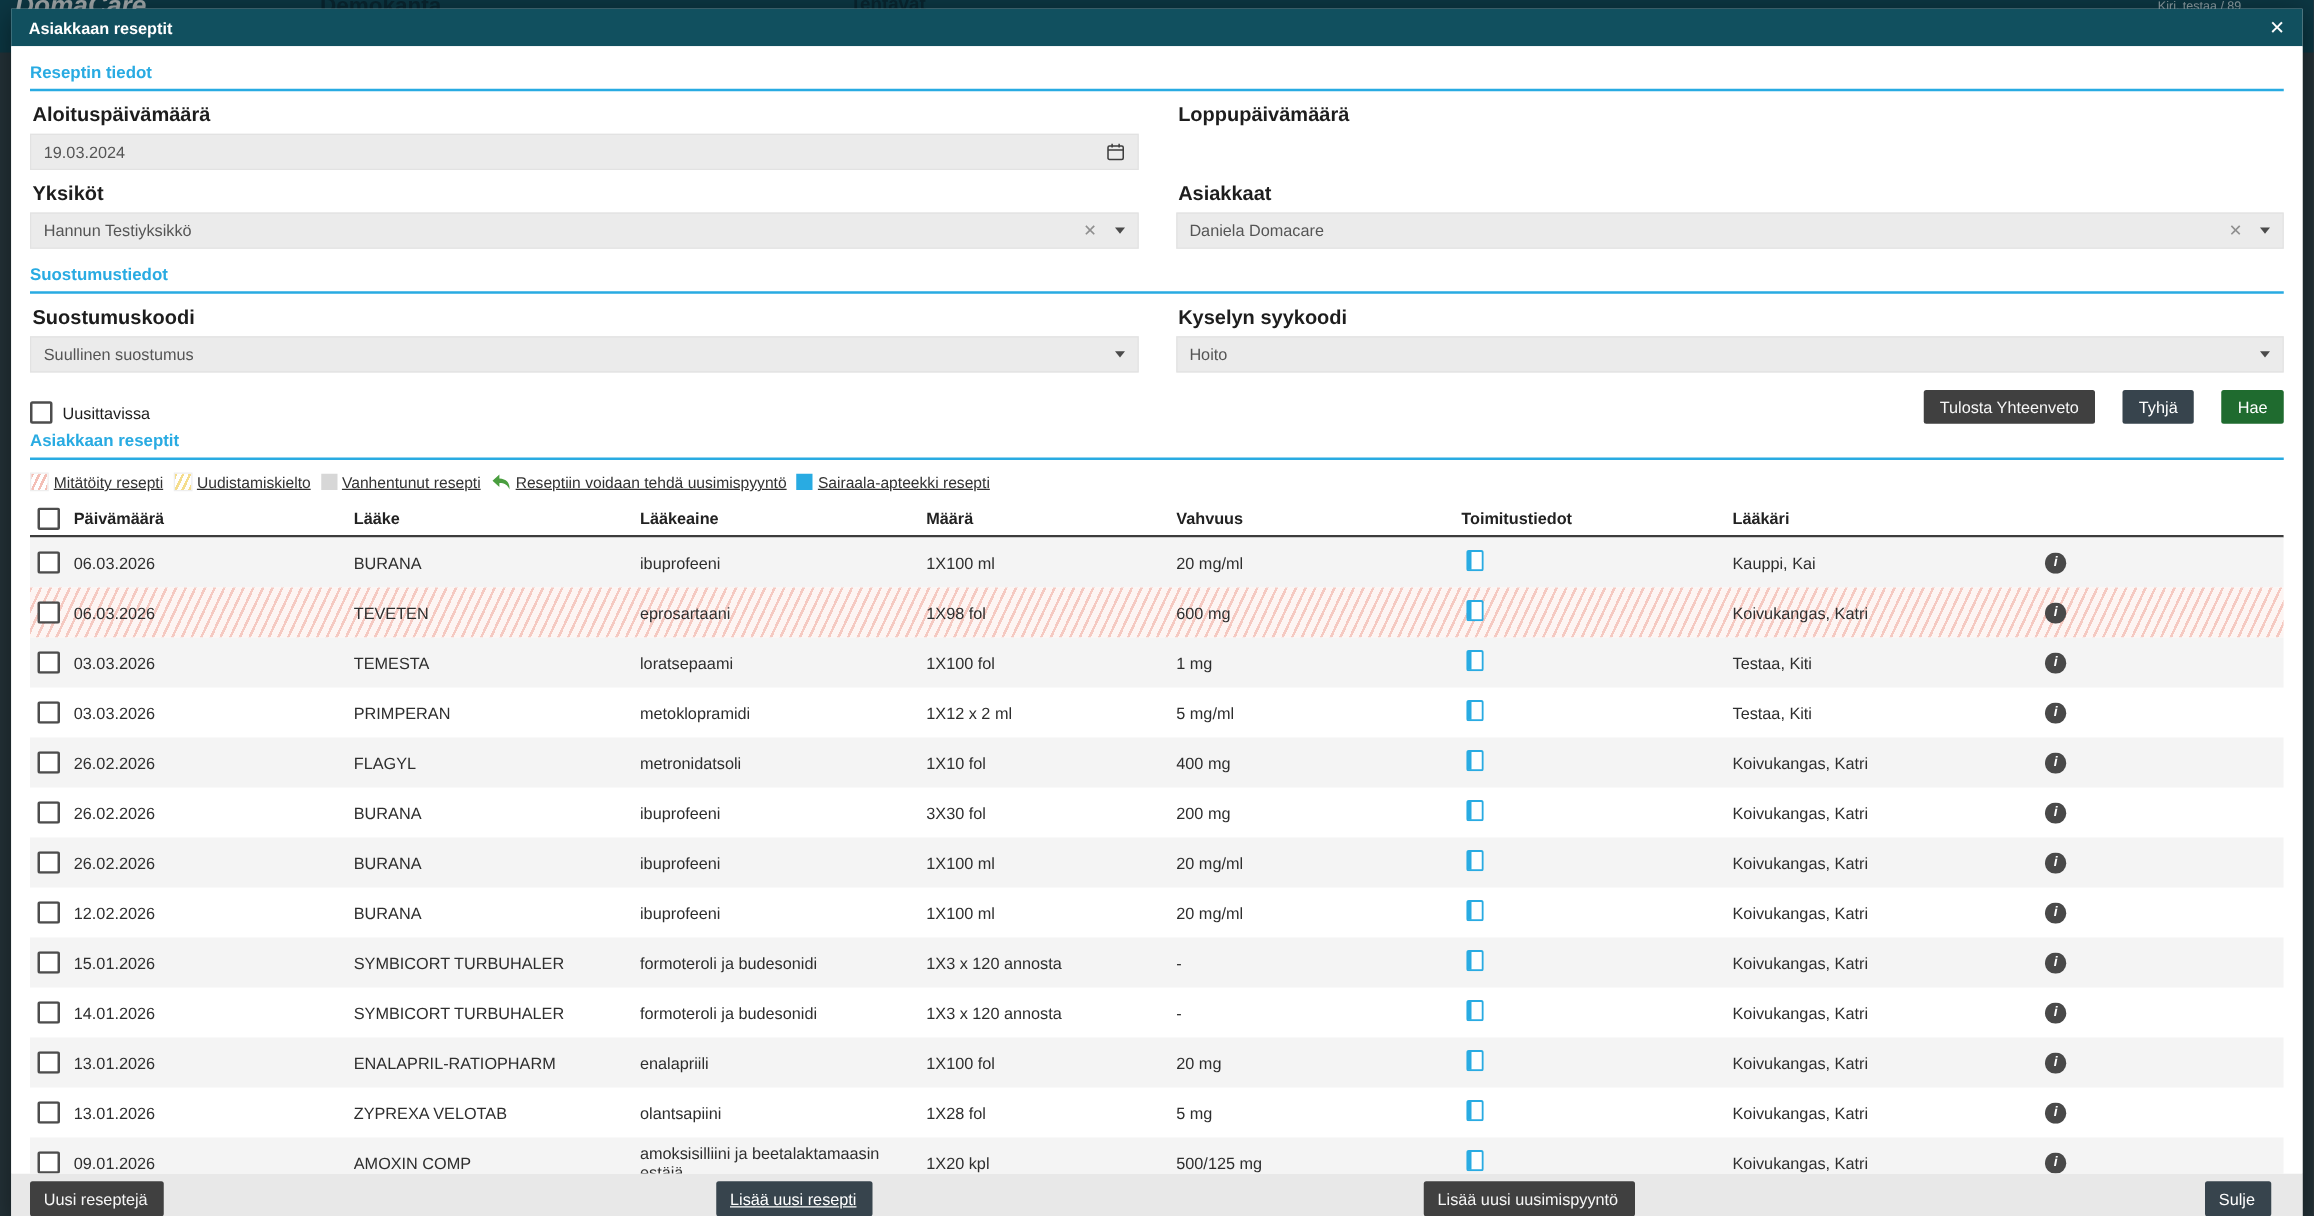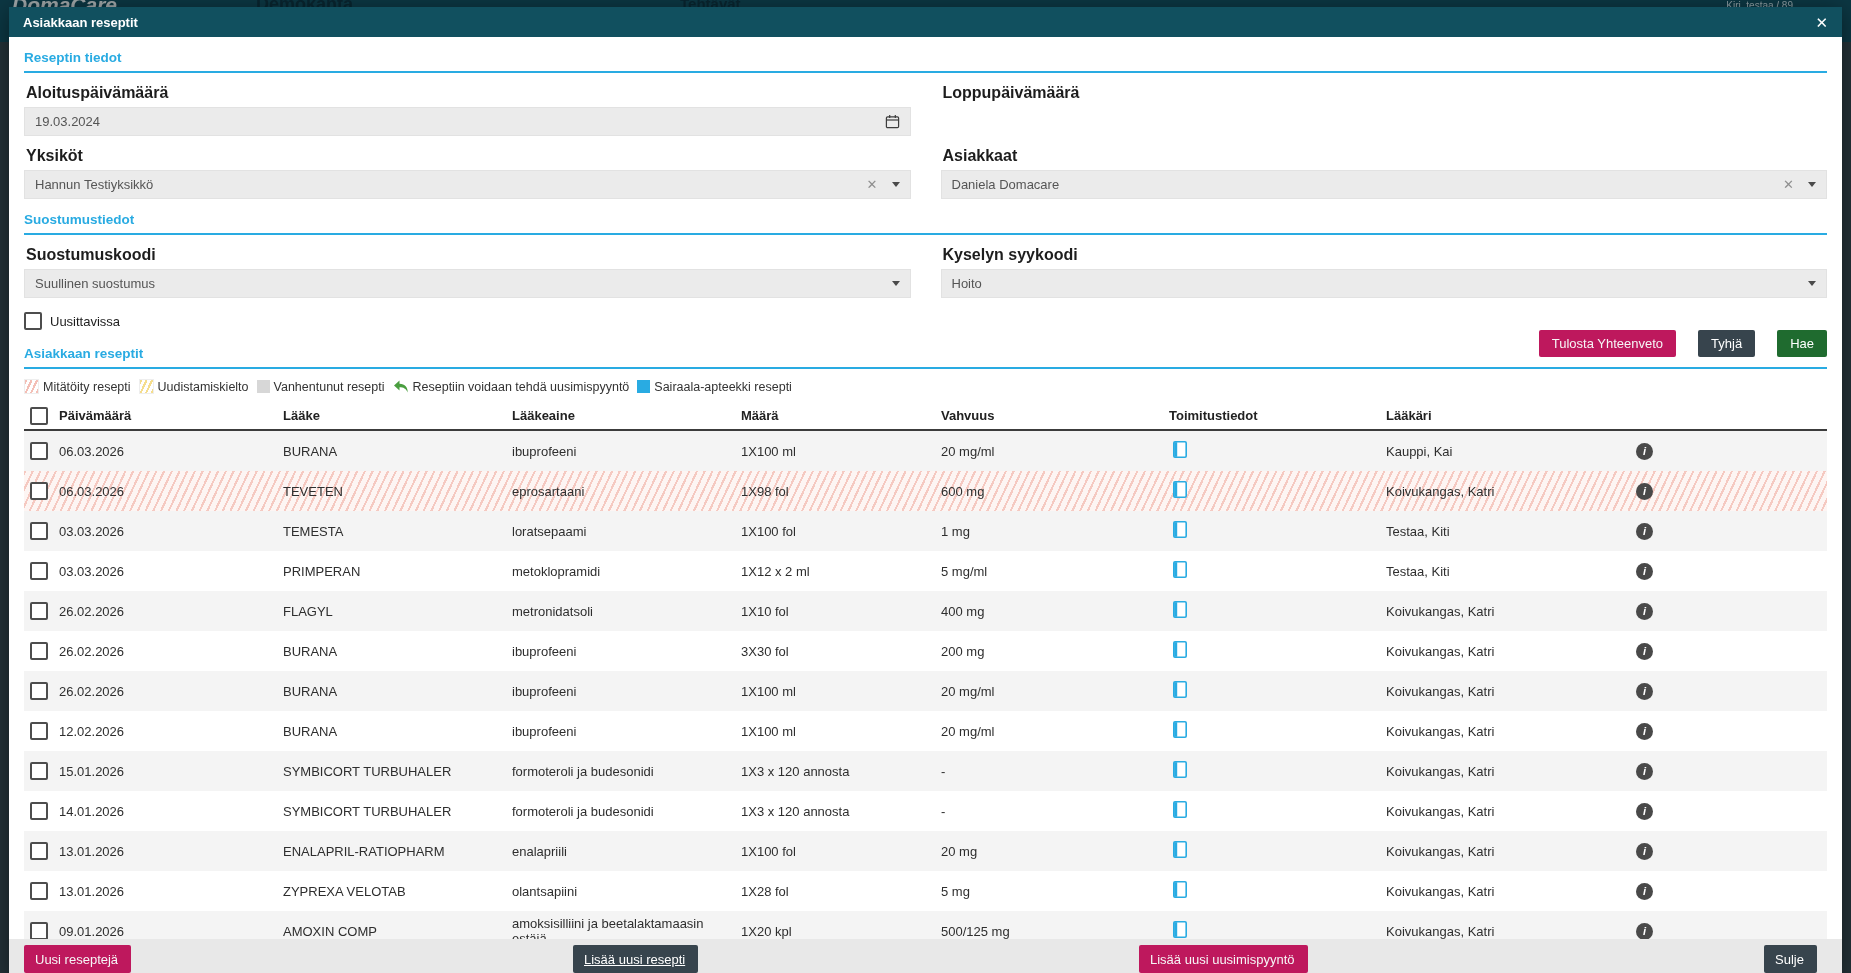--- a/index.html
+++ b/index.html
@@ -30,32 +30,32 @@
   .field label{display:block;font-size:16px;font-weight:700;color:#1d1d1d;margin:11px 2px 5px;}
   .input{height:27px;background:#ebebeb;border:1px solid #e2e2e2;display:flex;align-items:center;
     padding:0 10px;font-size:13px;color:#555;cursor:pointer;}
   .input .input-value{white-space:nowrap;overflow:hidden;}
   .input .right-icons{margin-left:auto;display:flex;align-items:center;gap:14px;}
   .clear-x{color:#8f8f8f;font-size:13px;line-height:1;cursor:pointer;}
   .caret{width:0;height:0;border-left:4.5px solid transparent;border-right:4.5px solid transparent;
     border-top:5.5px solid #4a4a4a;cursor:pointer;}
   .cal-icon{display:flex;cursor:pointer;}
 
-  .controls-row{display:flex;align-items:flex-start;margin-top:14px;height:28px;flex-direction:column;}
+  .controls-row{display:flex;align-items:flex-end;margin-top:14px;height:28px;}
   .checkbox-wrap{display:flex;align-items:center;gap:8px;font-size:13px;color:#1d1d1d;cursor:pointer;}
   .cb{width:14px;height:14px;border:2px solid #4d4d4d;border-radius:2px;background:#fff;display:inline-block;cursor:pointer;flex:0 0 auto;}
   .action-buttons{margin-left:auto;display:flex;gap:22px;}
   .btn{border:none;border-radius:2px;height:27px;padding:0 13px;font-size:13px;
     font-family:"Liberation Sans",sans-serif;cursor:pointer;white-space:nowrap;}
-  .btn.disabled{background:#be185d;color:#f6f6f6;cursor:default;}
+  .btn.disabled{background:#404040;color:#f6f6f6;cursor:default;}
   .btn.dark{background:#37444d;color:#fff;}
   .btn.green{background:#1f6b2f;color:#fff;}
 
   
-  .legend{display:flex;margin:10px 0 8px;font-size:12.5px;color:#333;}
+  .legend{display:flex;margin:10px 0 8px;font-size:12.5px;color:#333;text-decoration:underline;}
   .legend-item{display:inline-flex;align-items:center;margin-right:8px;}
   .swatch{width:13px;height:13px;display:inline-block;margin-right:4px;flex:0 0 auto;}
   .swatch.pink-hatch{background:repeating-linear-gradient(115deg,rgba(229,112,92,0.45) 0 2px,#fff 2px 5px);border:1px solid #eee;}
   .swatch.yellow-hatch{background:repeating-linear-gradient(115deg,rgba(238,198,64,0.6) 0 2px,#fff 2px 5px);border:1px solid #eee;}
   .swatch.gray{background:#d7d7d7;}
   .swatch.blue{background:#29abe2;}
   .legend-arrow{display:inline-flex;margin-right:4px;}
 
   
   .table-wrap{flex:1 1 auto;overflow:hidden;}

